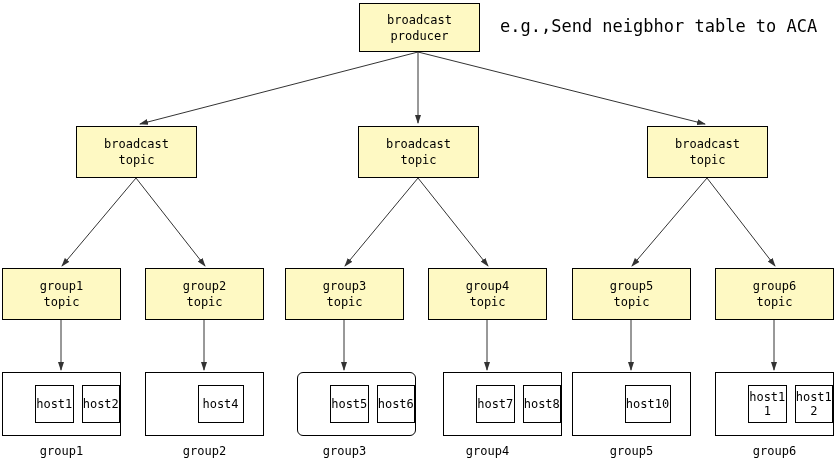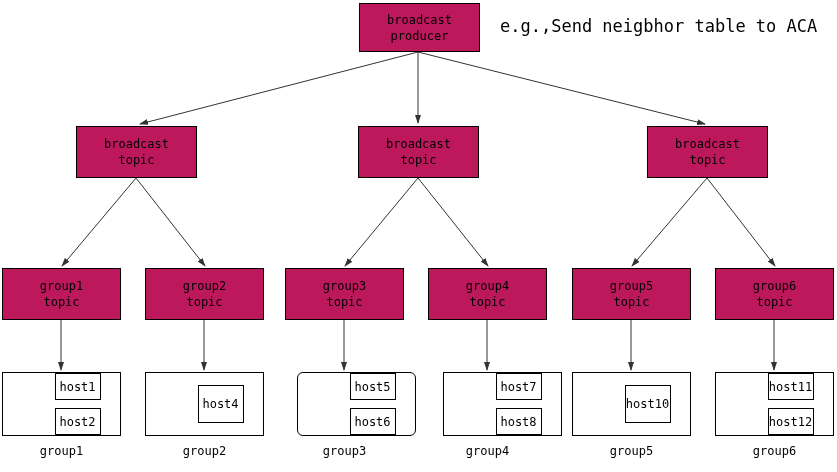--- a/index.html
+++ b/index.html
@@ -24,21 +24,21 @@
     left: 0;
     top: 0;
     width: 837px;
     height: 472px;
     pointer-events: none;
   }
   .box {
     position: absolute;
     box-sizing: border-box;
     border: 1px solid #000000;
-    background: #be185d;
+    background: #fef9c3;
     display: flex;
     flex-direction: column;
     align-items: center;
     justify-content: center;
     text-align: center;
     font-size: 12px;
     line-height: 16px;
     letter-spacing: 0px;
     z-index: 2;
   }
@@ -75,21 +75,20 @@
 
   .host-container {
     position: absolute;
     box-sizing: border-box;
     border: 1px solid #000000;
     background: #ffffff;
     top: 372px;
     width: 119px;
     height: 64px;
     display: flex;
-    flex-direction: column;
     align-items: center;
     justify-content: center;
     gap: 8px;
     z-index: 2;
     padding-left: 32px;
   }
   .host {
     box-sizing: border-box;
     border: 1px solid #000000;
     background: #ffffff;

